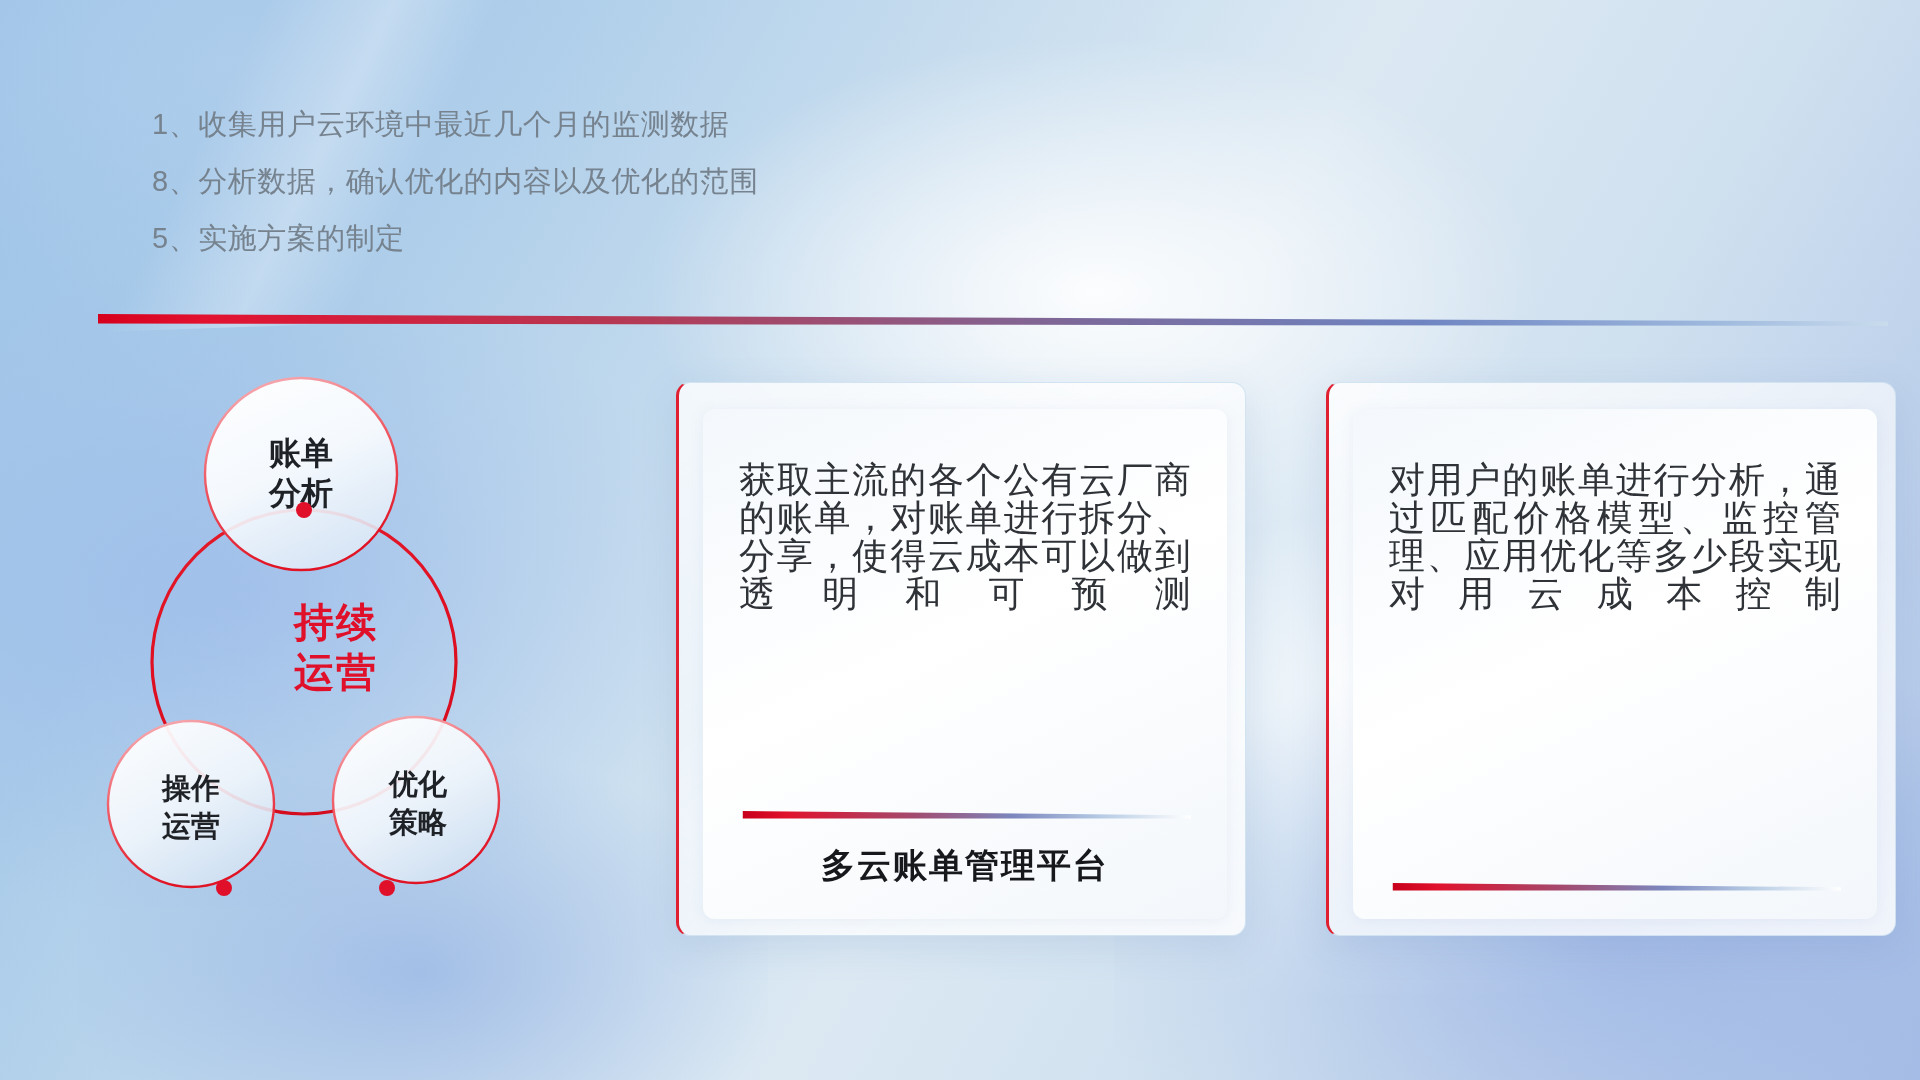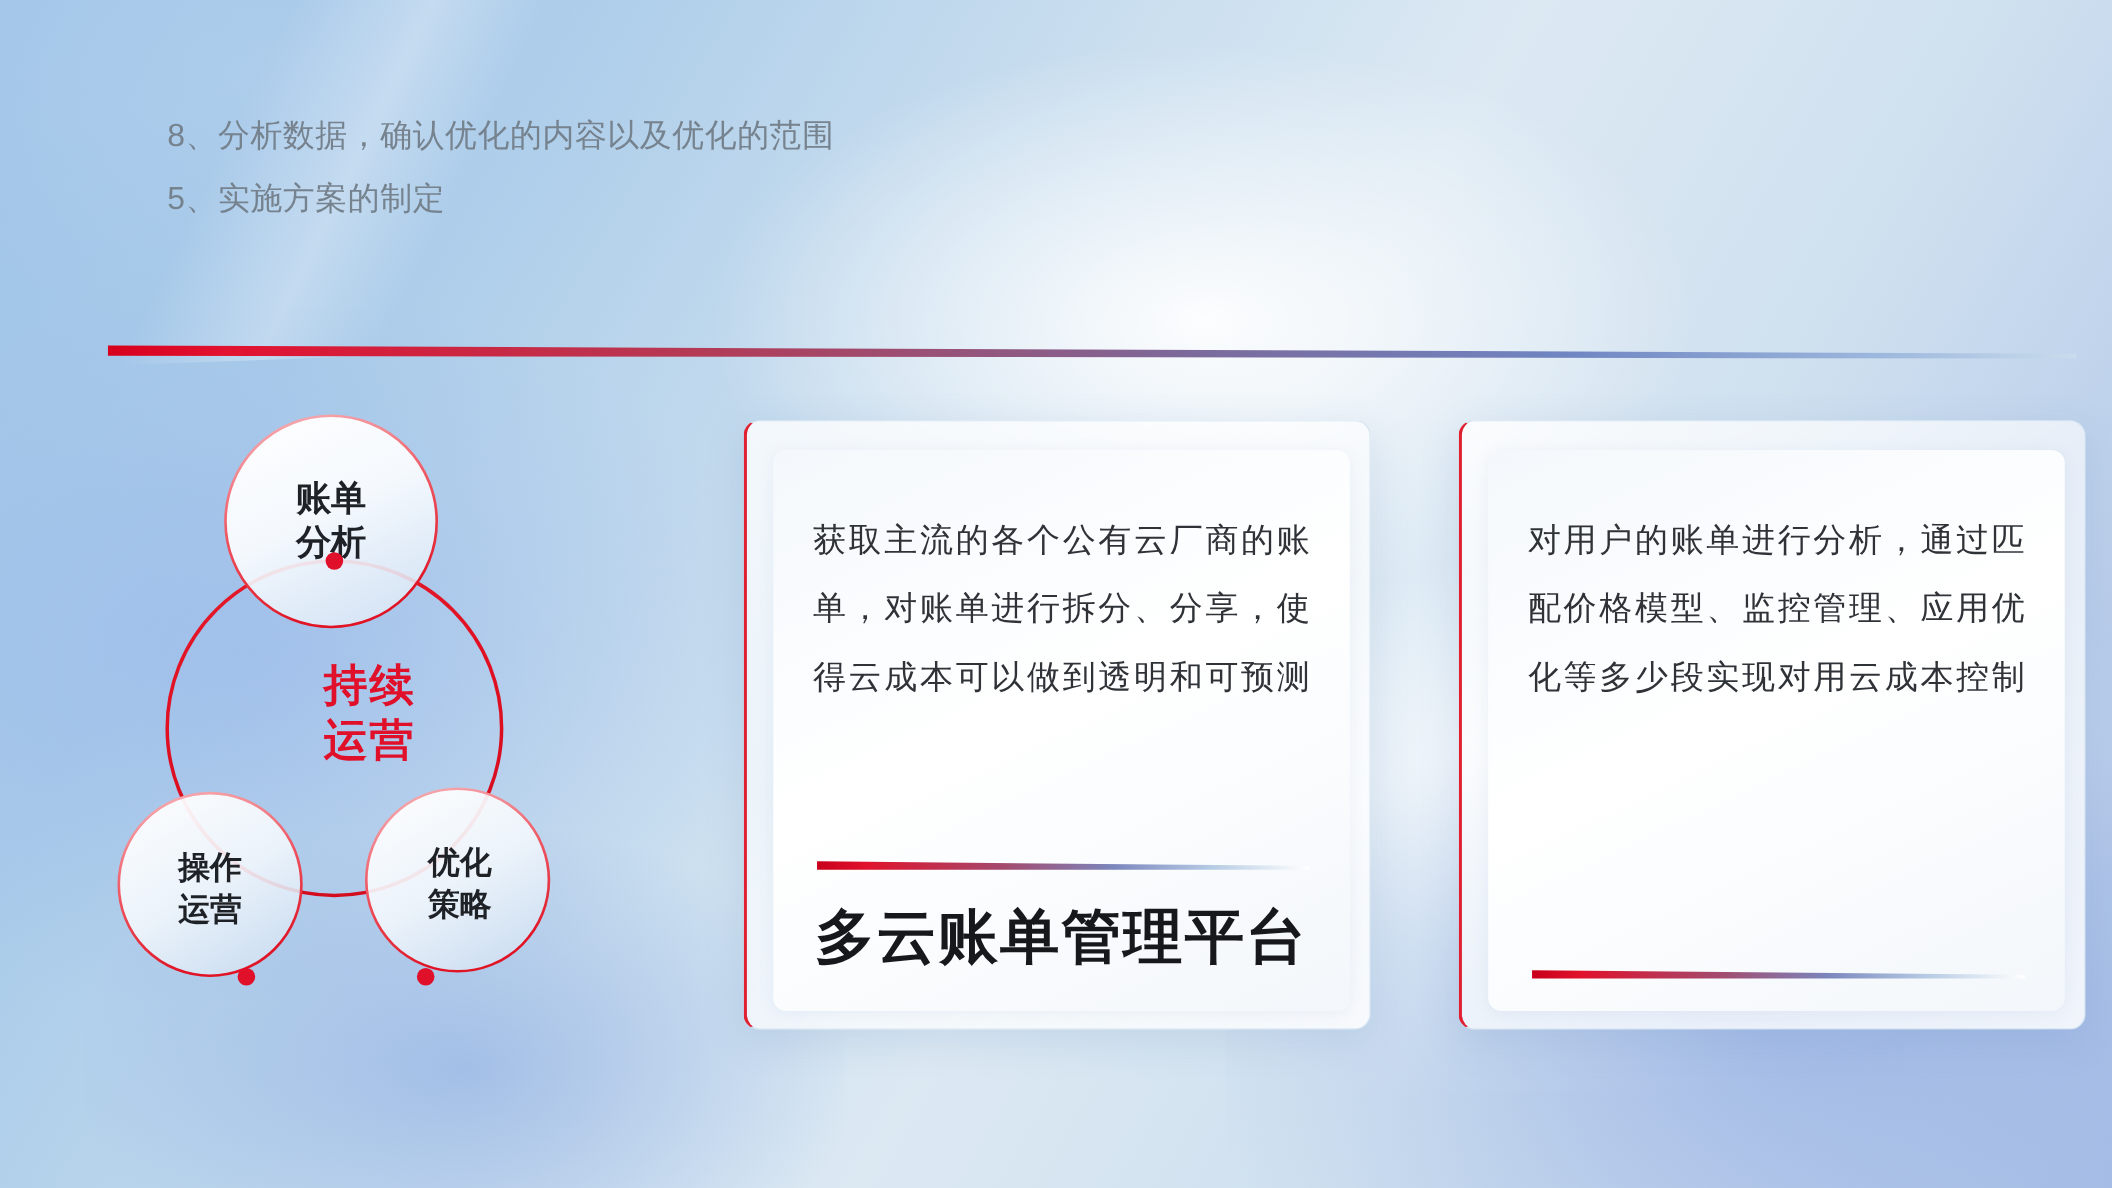--- a/index.html
+++ b/index.html
@@ -83,34 +83,34 @@
     position:absolute;left:24px;top:26px;right:18px;bottom:16px;
     border-radius:12px;
     background:linear-gradient(155deg,#f4f8fc 0%, #ffffff 46%, #f3f7fb 100%);
     box-shadow:0 2px 14px rgba(120,150,195,0.10);
     display:flex;flex-direction:column;
     padding:52px 36px 30px 36px;
     box-sizing:border-box;
   }
   .card-body{
     color:#2f3338;
-    font-size:30px;
-    line-height:62px;
+    font-size:36px;
+    line-height:38px;
     letter-spacing:.3px;
     text-align:justify;
     text-align-last:justify;
   }
   .card-rule{
     margin-top:auto;
     height:11px;
     position:relative;
   }
   .card-title{
     margin-top:26px;
-    font-size:54px;
+    font-size:34px;
     font-weight:bold;
     color:#16181c;
     letter-spacing:2px;
     text-align:center;
   }
 </style>
 </head>
 <body>
 
 <div id="bg">
@@ -119,20 +119,21 @@
   <div class="bg-glow-1"></div>
   <div class="bg-glow-3"></div>
   <div class="bg-glow-2"></div>
   <div class="bg-glow-4"></div>
   <div class="bg-glow-6"></div>
   <div class="bg-streak"></div>
 </div>
 
 <div id="steps">
   <div class="step-col left">
+    <div class="step-line">1、收集用户云环境中最近几个月的监测数据</div>
     <div class="step-line">8、分析数据，确认优化的内容以及优化的范围</div>
     <div class="step-line">5、实施方案的制定</div>
   </div>
   <div class="step-col right">
   </div>
 </div>
 
 <svg id="divider" viewBox="0 0 1790 18" preserveAspectRatio="none">
   <defs>
     <linearGradient id="divGrad" x1="0" y1="0" x2="1" y2="0">

